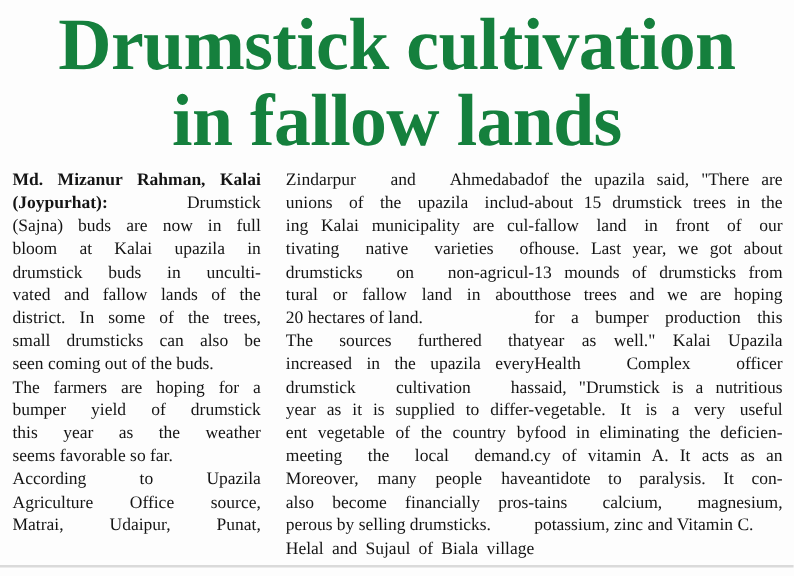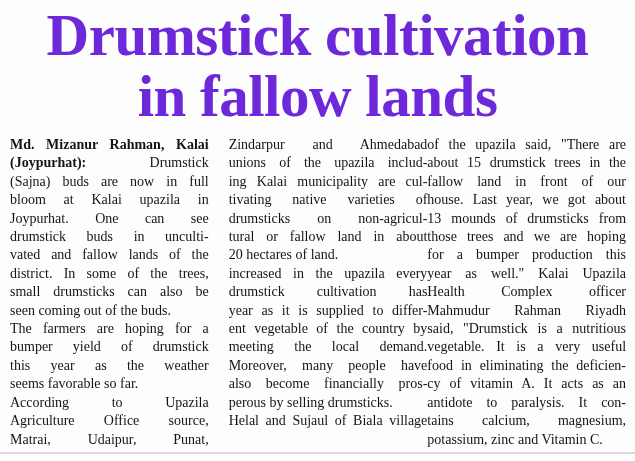--- a/index.html
+++ b/index.html
@@ -14,21 +14,21 @@
   }
   .sheet { width: 635px; height: 461px; position: relative; }
   .headline {
     margin: 0;
     padding-top: 5px;
     text-align: center;
     font-weight: bold;
     font-size: 59px;
     line-height: 61px;
     letter-spacing: -0.5px;
-    color: #6d28d9;
+    color: #15803d;
   }
   .hl { display: block; }
   .columns {
     display: flex;
     padding: 9px 9px 0 10px;
   }
   .col {
     flex: 1;
     min-width: 0;
     font-size: 14px;
@@ -57,21 +57,20 @@
   <h1 class="headline">
     <span class="hl">Drumstick cultivation</span>
     <span class="hl">in fallow lands</span>
   </h1>
   <div class="columns">
     <div class="col" style="color: rgb(20, 20, 20);">
         <div class="line"><b>Md. Mizanur Rahman, Kalai</b></div>
         <div class="line"><b>(Joypurhat):</b> Drumstick</div>
         <div class="line">(Sajna) buds are now in full</div>
         <div class="line">bloom at Kalai upazila in</div>
-        <div class="line">Joypurhat. One can see</div>
         <div class="line">drumstick buds in unculti-</div>
         <div class="line">vated and fallow lands of the</div>
         <div class="line">district. In some of the trees,</div>
         <div class="line">small drumsticks can also be</div>
         <div class="line end">seen coming out of the buds.</div>
         <div class="line">The farmers are hoping for a</div>
         <div class="line">bumper yield of drumstick</div>
         <div class="line">this year as the weather</div>
         <div class="line end">seems favorable so far.</div>
         <div class="line">According to Upazila</div>
@@ -79,41 +78,41 @@
         <div class="line">Matrai, Udaipur, Punat,</div>
       </div>
     <div class="col" style="color: rgb(20, 20, 20); margin-left: 20px;">
         <div class="line">Zindarpur and Ahmedabad</div>
         <div class="line">unions of the upazila includ-</div>
         <div class="line">ing Kalai municipality are cul-</div>
         <div class="line">tivating native varieties of</div>
         <div class="line">drumsticks on non-agricul-</div>
         <div class="line">tural or fallow land in about</div>
         <div class="line end">20 hectares of land.</div>
+        <div class="line">The sources furthered that</div>
         <div class="line">increased in the upazila every</div>
         <div class="line">drumstick cultivation has</div>
         <div class="line">year as it is supplied to differ-</div>
         <div class="line">ent vegetable of the country by</div>
         <div class="line">meeting the local demand.</div>
         <div class="line">Moreover, many people have</div>
         <div class="line">also become financially pros-</div>
         <div class="line end">perous by selling drumsticks.</div>
         <div class="line">Helal and Sujaul of Biala village</div>
       </div>
     <div class="col" style="color: rgb(20, 20, 20);">
         <div class="line">of the upazila said, "There are</div>
         <div class="line">about 15 drumstick trees in the</div>
         <div class="line">fallow land in front of our</div>
         <div class="line">house. Last year, we got about</div>
         <div class="line">13 mounds of drumsticks from</div>
         <div class="line">those trees and we are hoping</div>
         <div class="line">for a bumper production this</div>
         <div class="line">year as well." Kalai Upazila</div>
         <div class="line">Health Complex officer</div>
-        <div class="line">Mahmudur Rahman Riyadh</div>
         <div class="line">said, "Drumstick is a nutritious</div>
         <div class="line">vegetable. It is a very useful</div>
         <div class="line">food in eliminating the deficien-</div>
         <div class="line">cy of vitamin A. It acts as an</div>
         <div class="line">antidote to paralysis. It con-</div>
         <div class="line">tains calcium, magnesium,</div>
         <div class="line end">potassium, zinc and Vitamin C.</div>
       </div>
   </div>
   <div class="bottom-rule" style="background: rgb(218, 218, 218);"></div>

